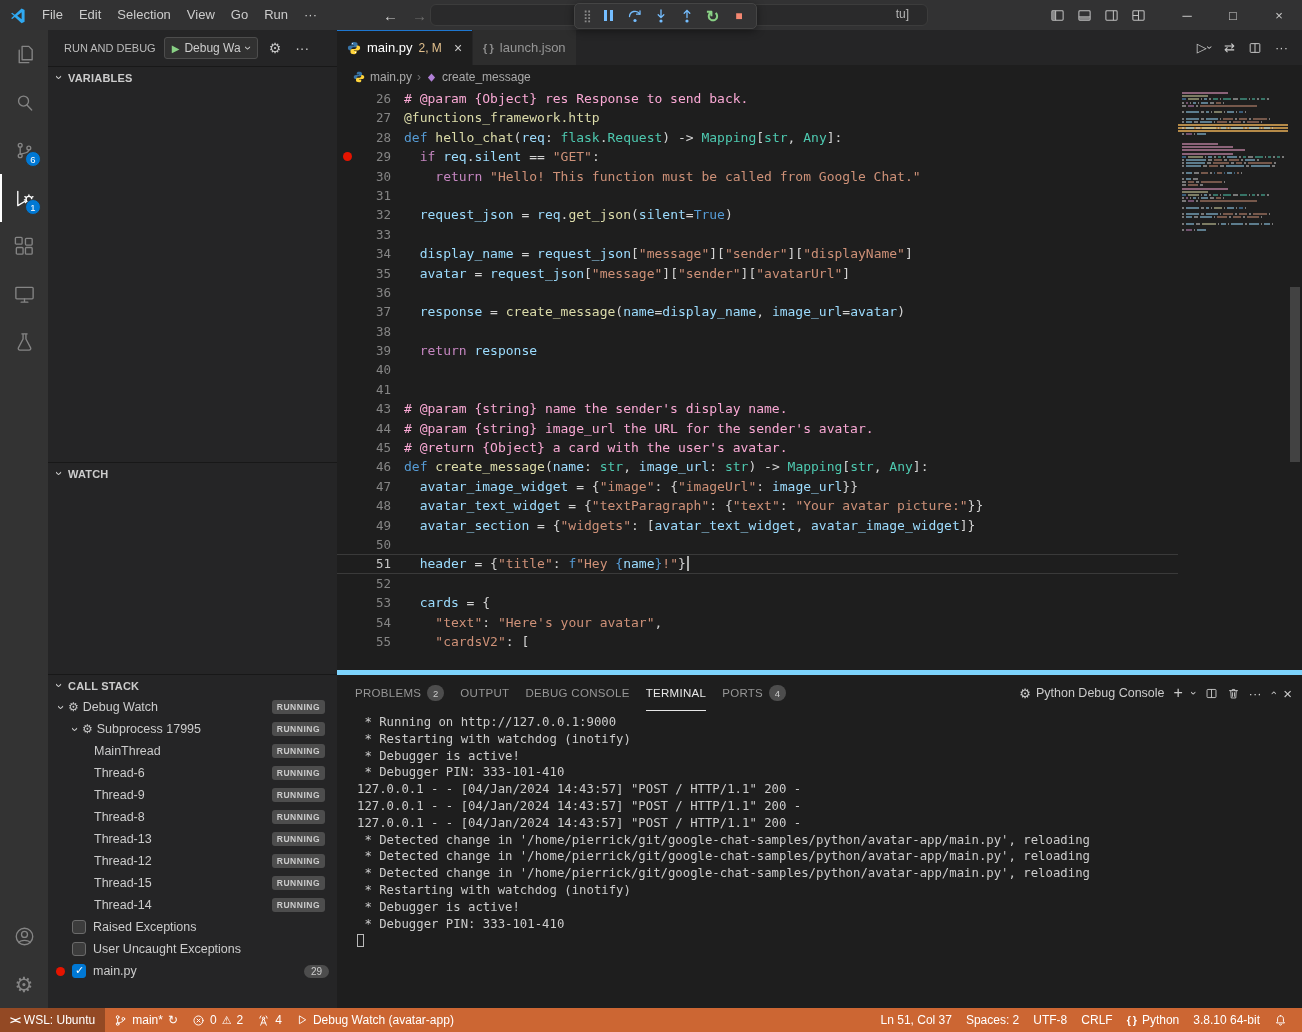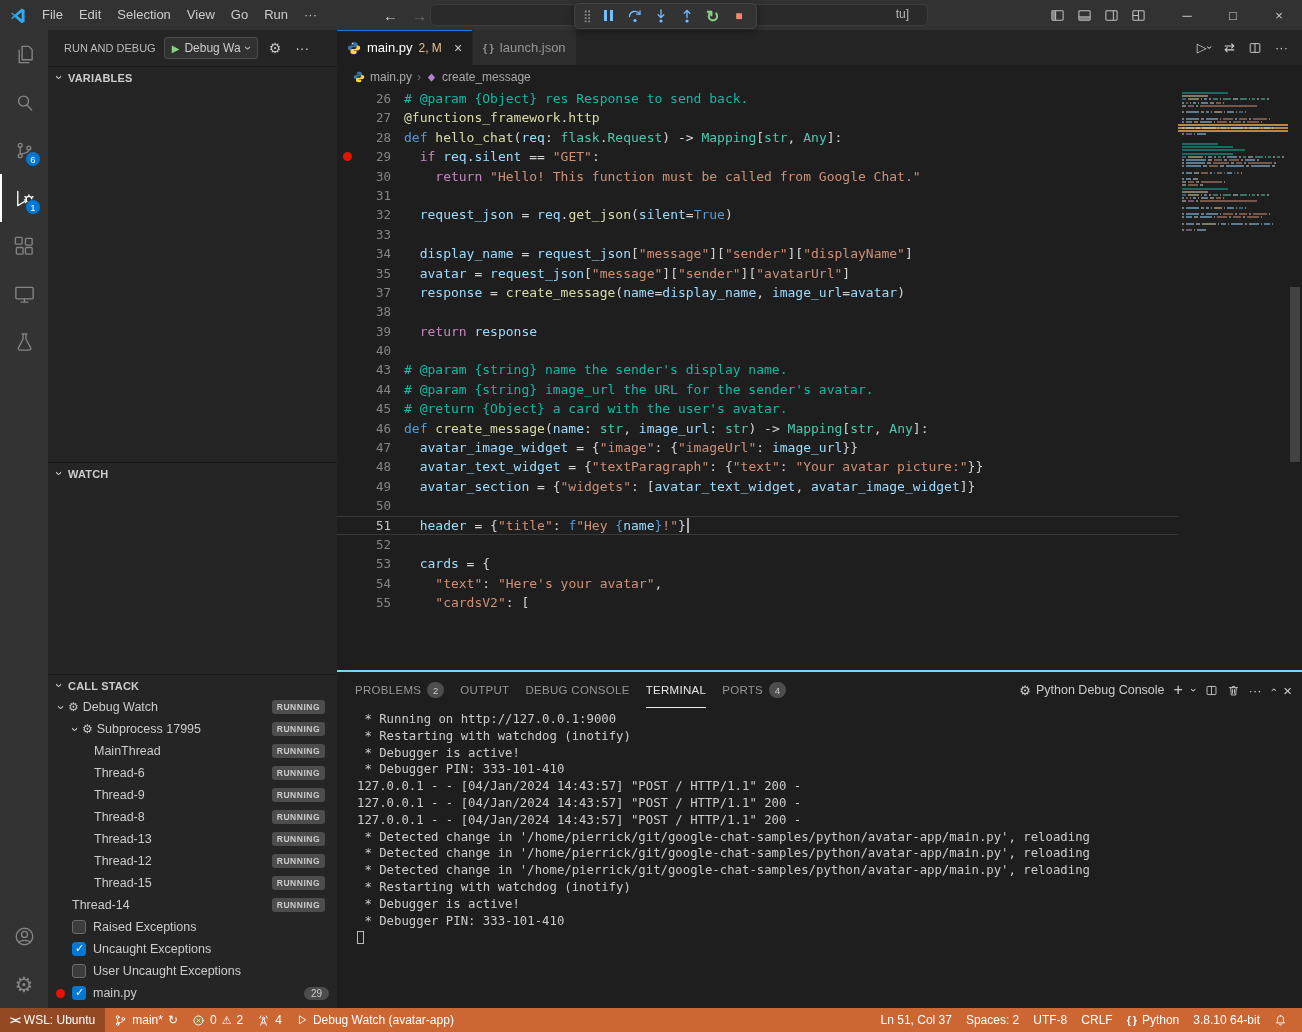--- a/index.html
+++ b/index.html
@@ -79,33 +79,33 @@
   .code-lines { position:absolute; left:0; top:0; right:124px; }
   .line { display:flex; height:19.4px; line-height:19.4px; white-space:pre; }
   .line.current { box-shadow: inset 0 1px 0 #3a3a3a, inset 0 -1px 0 #3a3a3a; }
   .bp-gutter { width:20px; flex:0 0 20px; display:flex; align-items:center; justify-content:center; }
   .bp-gutter.on::after { content:""; width:9px; height:9px; border-radius:50%; background:#E51400; }
   .num { width:34px; flex:0 0 34px; text-align:right; color:#858585; padding-right:0; margin-right:13px; font-size:12.5px; }
   .line.current .num { color:#C6C6C6; }
   .code-text { white-space:pre; }
   .cursor { display:inline-block; width:2px; height:15px; background:#AEAFAD; vertical-align:text-bottom; margin-left:1px; }
 
-  .tok-c{color:#14b8a6} .tok-k{color:#569CD6} .tok-ctrl{color:#C586C0}
+  .tok-c{color:#f9a8d4} .tok-k{color:#569CD6} .tok-ctrl{color:#C586C0}
   .tok-f{color:#DCDCAA} .tok-v{color:#9CDCFE} .tok-s{color:#CE9178}
   .tok-t{color:#4EC9B0} .tok-p{color:#D4D4D4} .tok-d{color:#DCDCAA}
 
   .minimap { position:absolute; right:14px; top:0; bottom:0; width:110px; padding-top:3px; }
   .mm-row { height:2px; margin-bottom:1.2px; display:flex; gap:2px; padding-left:4px; }
   .mm-row.hl { background:#B58A48; }
   .mm-tok { height:2px; background:currentColor; opacity:.5; }
   .scrollbar-v { position:absolute; right:0; top:0; bottom:0; width:14px; }
   .sb-thumb { position:absolute; top:198px; right:2px; width:10px; height:175px; background:rgba(121,121,121,.4); }
 
   
-  .panel { flex:0 0 338px; border-top:2px solid #7dd3fc; display:flex; flex-direction:column; background:#1E1E1E; }
+  .panel { flex:0 0 338px; border-top:5px solid #7dd3fc; display:flex; flex-direction:column; background:#1E1E1E; }
   .panel-header { height:36px; flex:0 0 36px; display:flex; align-items:center; padding:0 10px 0 18px; }
   .panel-tabs { display:flex; align-items:center; height:36px; }
   .panel-tab { margin-right:16px; font-size:11.5px; letter-spacing:.3px; color:#969696; display:flex; gap:6px; align-items:center; height:36px; }
   .panel-tab.active { color:#E7E7E7; box-shadow: inset 0 -1px 0 #E7E7E7; }
   .panel-badge { background:#4D4D4D; border-radius:9px; min-width:17px; height:16px; padding:0 4px; font-size:9.5px; color:#CCCCCC; display:flex; align-items:center; justify-content:center; }
   .panel-actions { margin-left:auto; display:flex; align-items:center; gap:9px; color:#CCCCCC; }
   .console-sel { display:flex; align-items:center; gap:5px; font-size:12.5px; color:#CCCCCC; }
   .pa-ic { font-size:13px; display:flex; align-items:center; }
   .terminal { flex:1; padding:3px 0 0 20px; font-family:"DejaVu Sans Mono", monospace; font-size:12.3px; line-height:16.8px; color:#CCCCCC; overflow:hidden; }
   .t-line { white-space:pre; }
@@ -335,34 +335,30 @@
           <span class="running-badge">RUNNING</span>
         </div>
         <div class="cs-row" style="padding-left: 46px;">
           <span class="cs-label">Thread-12</span>
           <span class="running-badge">RUNNING</span>
         </div>
         <div class="cs-row" style="padding-left: 46px;">
           <span class="cs-label">Thread-15</span>
           <span class="running-badge">RUNNING</span>
         </div>
-        <div class="cs-row" style="padding-left: 24px; gap: 12px;">
+        <div class="cs-row" style="padding-left: 46px; gap: 12px;">
           <span class="cs-label">Thread-14</span>
           <span class="running-badge">RUNNING</span>
         </div>
       </div>
 
     <div class="bp-list">
         <div class="bp-row">
           <span class="checkbox"></span>
           <span>Raised Exceptions</span>
-        </div>
-        <div class="bp-row">
-          <span class="checkbox checked"></span>
-          <span>Uncaught Exceptions</span>
         </div>
         <div class="bp-row">
           <span class="checkbox"></span>
           <span>User Uncaught Exceptions</span>
         </div>
         <div class="bp-row with-dot">
           <span class="bp-dot"></span>
           <span class="checkbox checked"></span>
           <span>main.py</span>
           <span class="bp-badge">29</span>
@@ -424,24 +420,26 @@
           <div class="line"><span class="bp-gutter"></span><span class="num">26</span><span class="code-text"><span class="tok-c"># @param {Object} res Response to send back.</span></span></div>
           <div class="line"><span class="bp-gutter"></span><span class="num">27</span><span class="code-text"><span class="tok-d">@functions_framework.http</span></span></div>
           <div class="line"><span class="bp-gutter"></span><span class="num">28</span><span class="code-text"><span class="tok-k">def </span><span class="tok-f">hello_chat</span><span class="tok-p">(</span><span class="tok-v">req</span><span class="tok-p">: </span><span class="tok-t">flask</span><span class="tok-p">.</span><span class="tok-t">Request</span><span class="tok-p">) -&gt; </span><span class="tok-t">Mapping</span><span class="tok-p">[</span><span class="tok-t">str</span><span class="tok-p">, </span><span class="tok-t">Any</span><span class="tok-p">]:</span></span></div>
           <div class="line"><span class="bp-gutter on"></span><span class="num">29</span><span class="code-text"><span class="tok-p">  </span><span class="tok-ctrl">if</span><span class="tok-p"> </span><span class="tok-v">req</span><span class="tok-p">.</span><span class="tok-v">silent</span><span class="tok-p"> == </span><span class="tok-s">"GET"</span><span class="tok-p">:</span></span></div>
           <div class="line"><span class="bp-gutter"></span><span class="num">30</span><span class="code-text"><span class="tok-p">    </span><span class="tok-ctrl">return</span><span class="tok-p"> </span><span class="tok-s">"Hello! This function must be called from Google Chat."</span></span></div>
           <div class="line"><span class="bp-gutter"></span><span class="num">31</span><span class="code-text"></span></div>
           <div class="line"><span class="bp-gutter"></span><span class="num">32</span><span class="code-text"><span class="tok-p">  </span><span class="tok-v">request_json</span><span class="tok-p"> = </span><span class="tok-v">req</span><span class="tok-p">.</span><span class="tok-f">get_json</span><span class="tok-p">(</span><span class="tok-v">silent</span><span class="tok-p">=</span><span class="tok-k">True</span><span class="tok-p">)</span></span></div>
           <div class="line"><span class="bp-gutter"></span><span class="num">33</span><span class="code-text"></span></div>
           <div class="line"><span class="bp-gutter"></span><span class="num">34</span><span class="code-text"><span class="tok-p">  </span><span class="tok-v">display_name</span><span class="tok-p"> = </span><span class="tok-v">request_json</span><span class="tok-p">[</span><span class="tok-s">"message"</span><span class="tok-p">][</span><span class="tok-s">"sender"</span><span class="tok-p">][</span><span class="tok-s">"displayName"</span><span class="tok-p">]</span></span></div>
           <div class="line"><span class="bp-gutter"></span><span class="num">35</span><span class="code-text"><span class="tok-p">  </span><span class="tok-v">avatar</span><span class="tok-p"> = </span><span class="tok-v">request_json</span><span class="tok-p">[</span><span class="tok-s">"message"</span><span class="tok-p">][</span><span class="tok-s">"sender"</span><span class="tok-p">][</span><span class="tok-s">"avatarUrl"</span><span class="tok-p">]</span></span></div>
+          <div class="line"><span class="bp-gutter"></span><span class="num">36</span><span class="code-text"></span></div>
           <div class="line"><span class="bp-gutter"></span><span class="num">37</span><span class="code-text"><span class="tok-p">  </span><span class="tok-v">response</span><span class="tok-p"> = </span><span class="tok-f">create_message</span><span class="tok-p">(</span><span class="tok-v">name</span><span class="tok-p">=</span><span class="tok-v">display_name</span><span class="tok-p">, </span><span class="tok-v">image_url</span><span class="tok-p">=</span><span class="tok-v">avatar</span><span class="tok-p">)</span></span></div>
           <div class="line"><span class="bp-gutter"></span><span class="num">38</span><span class="code-text"></span></div>
           <div class="line"><span class="bp-gutter"></span><span class="num">39</span><span class="code-text"><span class="tok-p">  </span><span class="tok-ctrl">return</span><span class="tok-p"> </span><span class="tok-v">response</span></span></div>
           <div class="line"><span class="bp-gutter"></span><span class="num">40</span><span class="code-text"></span></div>
+          <div class="line"><span class="bp-gutter"></span><span class="num">41</span><span class="code-text"></span></div>
           <div class="line"><span class="bp-gutter"></span><span class="num">43</span><span class="code-text"><span class="tok-c"># @param {string} name the sender's display name.</span></span></div>
           <div class="line"><span class="bp-gutter"></span><span class="num">44</span><span class="code-text"><span class="tok-c"># @param {string} image_url the URL for the sender's avatar.</span></span></div>
           <div class="line"><span class="bp-gutter"></span><span class="num">45</span><span class="code-text"><span class="tok-c"># @return {Object} a card with the user's avatar.</span></span></div>
           <div class="line"><span class="bp-gutter"></span><span class="num">46</span><span class="code-text"><span class="tok-k">def </span><span class="tok-f">create_message</span><span class="tok-p">(</span><span class="tok-v">name</span><span class="tok-p">: </span><span class="tok-t">str</span><span class="tok-p">, </span><span class="tok-v">image_url</span><span class="tok-p">: </span><span class="tok-t">str</span><span class="tok-p">) -&gt; </span><span class="tok-t">Mapping</span><span class="tok-p">[</span><span class="tok-t">str</span><span class="tok-p">, </span><span class="tok-t">Any</span><span class="tok-p">]:</span></span></div>
           <div class="line"><span class="bp-gutter"></span><span class="num">47</span><span class="code-text"><span class="tok-p">  </span><span class="tok-v">avatar_image_widget</span><span class="tok-p"> = {</span><span class="tok-s">"image"</span><span class="tok-p">: {</span><span class="tok-s">"imageUrl"</span><span class="tok-p">: </span><span class="tok-v">image_url</span><span class="tok-p">}}</span></span></div>
           <div class="line"><span class="bp-gutter"></span><span class="num">48</span><span class="code-text"><span class="tok-p">  </span><span class="tok-v">avatar_text_widget</span><span class="tok-p"> = {</span><span class="tok-s">"textParagraph"</span><span class="tok-p">: {</span><span class="tok-s">"text"</span><span class="tok-p">: </span><span class="tok-s">"Your avatar picture:"</span><span class="tok-p">}}</span></span></div>
           <div class="line"><span class="bp-gutter"></span><span class="num">49</span><span class="code-text"><span class="tok-p">  </span><span class="tok-v">avatar_section</span><span class="tok-p"> = {</span><span class="tok-s">"widgets"</span><span class="tok-p">: [</span><span class="tok-v">avatar_text_widget</span><span class="tok-p">, </span><span class="tok-v">avatar_image_widget</span><span class="tok-p">]}</span></span></div>
           <div class="line"><span class="bp-gutter"></span><span class="num">50</span><span class="code-text"></span></div>
           <div class="line current"><span class="bp-gutter"></span><span class="num">51</span><span class="code-text"><span class="tok-p">  </span><span class="tok-v">header</span><span class="tok-p"> = {</span><span class="tok-s">"title"</span><span class="tok-p">: </span><span class="tok-k">f</span><span class="tok-s">"Hey </span><span class="tok-k">{</span><span class="tok-v">name</span><span class="tok-k">}</span><span class="tok-s">!"</span><span class="tok-p">}</span><span class="cursor"></span></span></div>
           <div class="line"><span class="bp-gutter"></span><span class="num">52</span><span class="code-text"></span></div>

